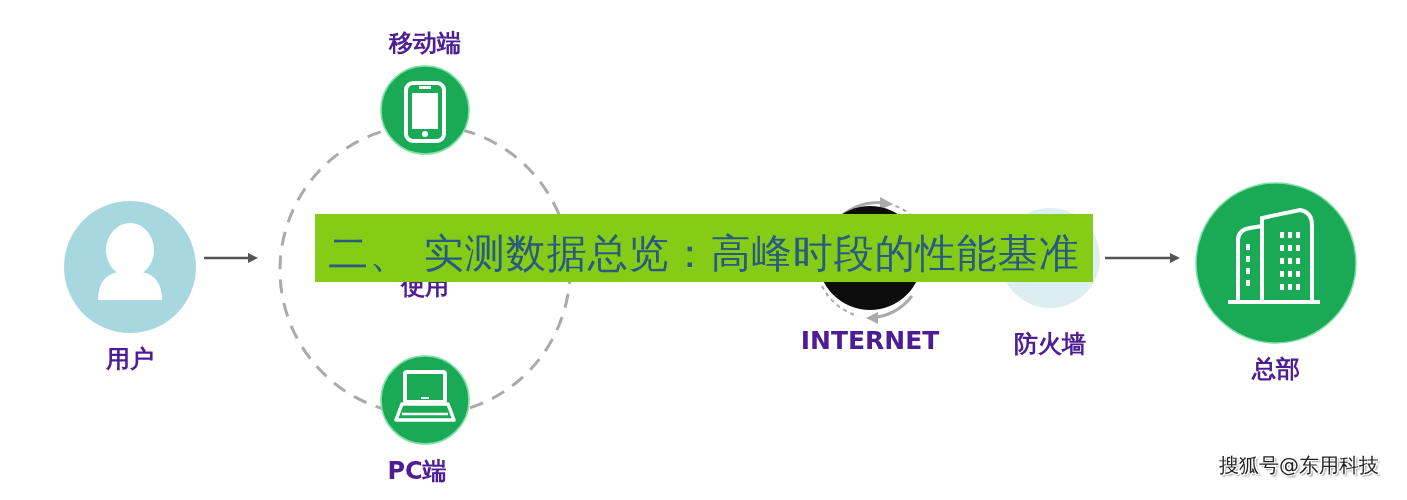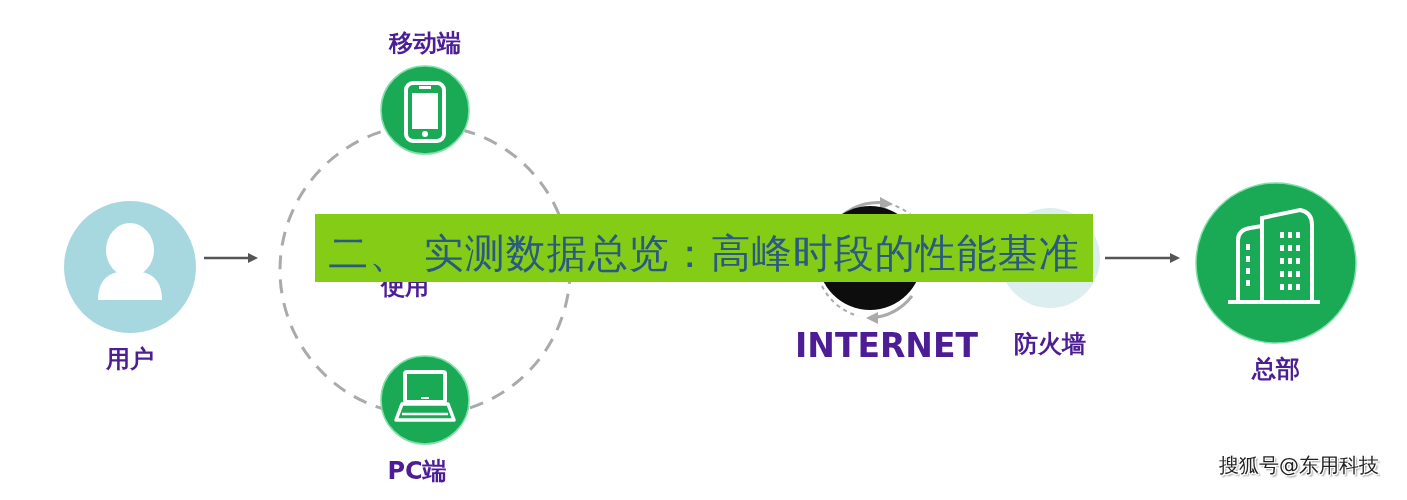--- a/index.html
+++ b/index.html
@@ -100,22 +100,22 @@
       <rect x="1280" y="284" width="4" height="6"></rect>
         <rect x="1288" y="284" width="4" height="6"></rect>
         <rect x="1296" y="284" width="4" height="6"></rect>
     </g>
   </g>
 </svg>
 
 <div class="label" style="left:95px; top:343px; width:70px;">用户</div>
 <div class="label" style="left:375px; top:27px; width:100px;">移动端</div>
 <div class="label" style="left:372px; top:455px; width:90px;">PC端</div>
-<div class="label" style="left:365px; top:270px; width:80px;">使用</div>
-<div class="label" style="left:795px; top:326px; width:150px; font-size:33px;">INTERNET</div>
+<div class="label" style="left:385px; top:270px; width:80px;">使用</div>
+<div class="label" style="left:795px; top:326px; width:150px; font-size:25px;">INTERNET</div>
 <div class="label" style="left:1000px; top:328px; width:100px;text-align:center;">防火墙</div>
 <div class="label" style="left:1236px; top:353px; width:80px;text-align:center;">总部</div>
 
 <div class="banner">
   <span class="banner-text">二、 实测数据总览：高峰时段的性能基准</span>
 </div>
 
 <div class="watermark">搜狐号@东用科技</div>
 
 </body></html>

